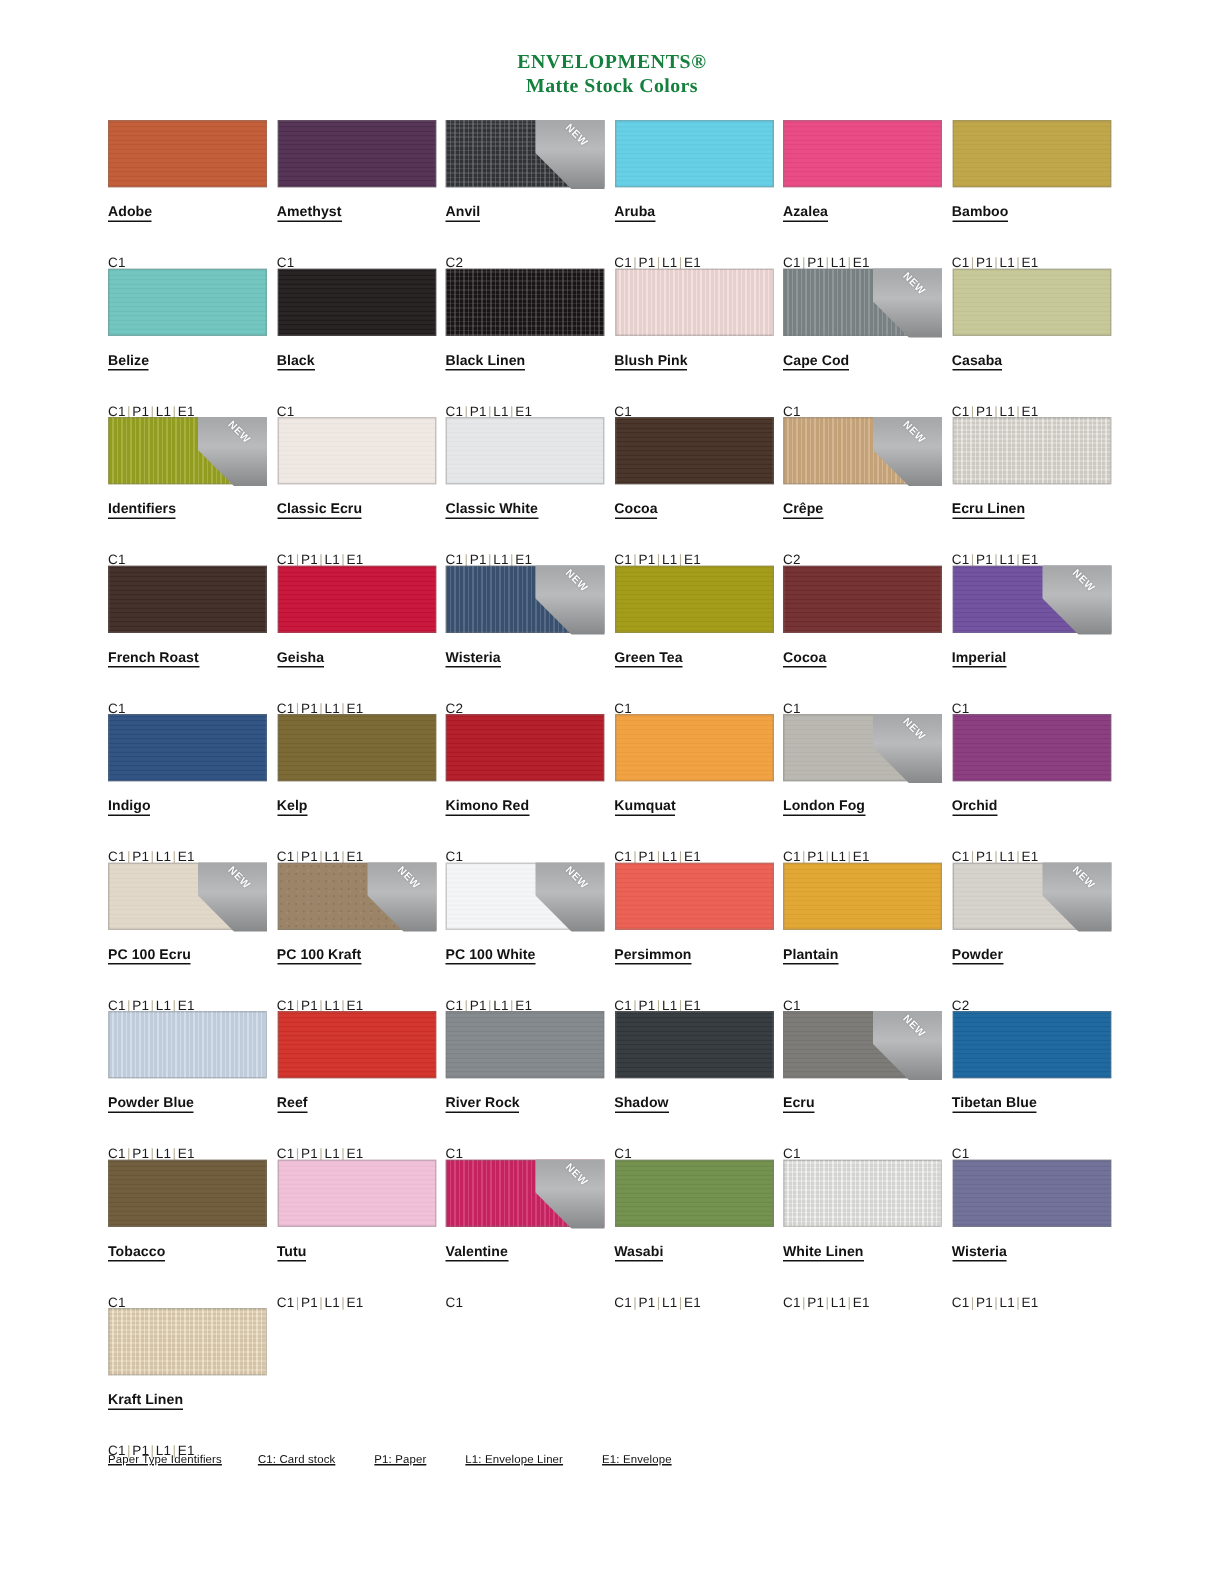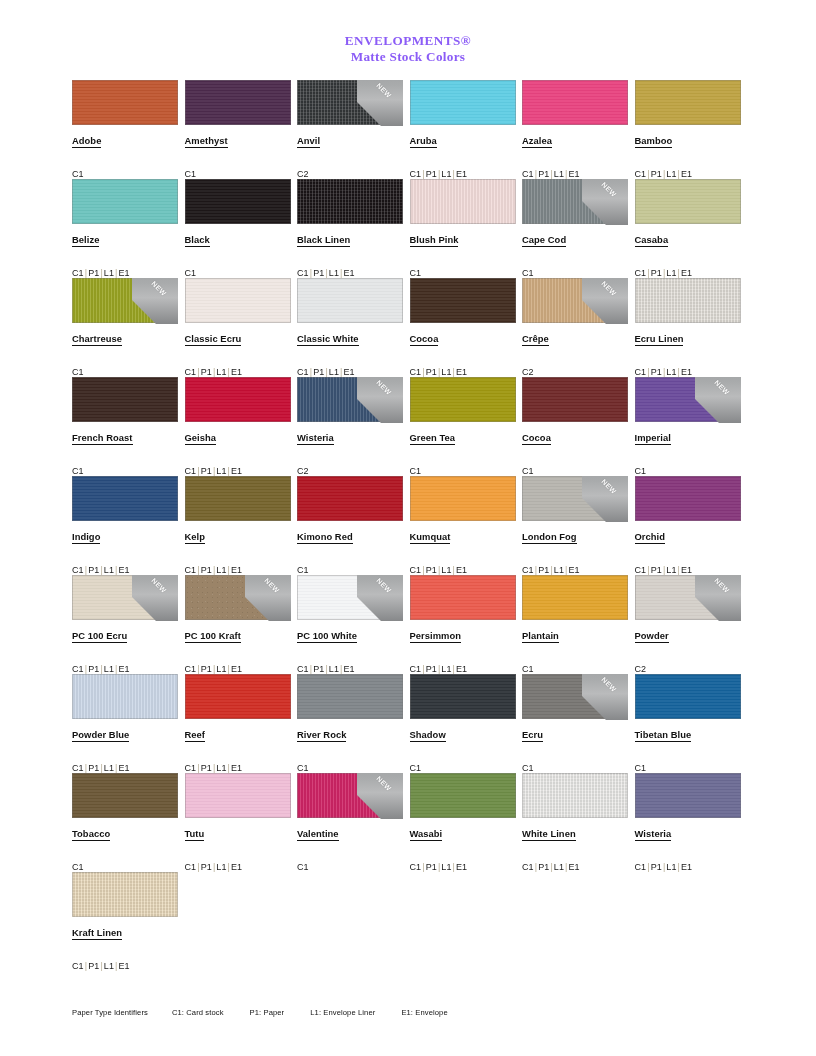--- a/index.html
+++ b/index.html
@@ -24,21 +24,21 @@
 
   
   #title-block {
     text-align: center;
     padding-top: 33px;
   }
   .title-line {
     font-family: "Liberation Serif", serif;
     font-weight: bold;
     font-size: 13.2px;
-    color: #8b5cf6;
+    color: #15803d;
     letter-spacing: 0.45px;
     line-height: 16px;
   }
   .title-line.sub {
     letter-spacing: 0.3px;
   }
 
   
   #grid {
     margin: 0;
@@ -169,27 +169,28 @@
   }
   .swatch-codes .sep {
     color: #b9b098;
     padding: 0 1px;
   }
 
   
   #legend {
     position: absolute;
     left: 72px;
-    top: 1008px;
+    top: 968px;
     display: flex;
     align-items: flex-start;
     font-size: 7.6px;
     color: #111111;
     letter-spacing: 0.1px;
     white-space: nowrap;
+    text-decoration: underline;
   }
   #legend .legend-title {
     font-weight: normal;
     margin-right: 24px;
   }
   #legend .legend-item {
     margin-right: 26px;
   }
   #legend .legend-item:last-child { margin-right: 0; }
 </style>
@@ -349,21 +350,21 @@
           <div class="swatch tex-ribbed">
             <div class="fill" style="background: rgb(154, 165, 35);"></div>
             <div class="grain"></div>
           </div>
           <div class="swatch-border"></div>
           <div class="new-ribbon">
             <div class="fold"></div>
             <div class="new-text">NEW</div>
           </div>
         </div>
-        <div><span class="swatch-name">Chartreuse</span></div>
+        <div><span class="swatch-name">Identifiers</span></div>
         <div class="swatch-codes"><span>C1</span></div>
       </div>
       <div class="cell">
         <div class="swatch-wrap">
           <div class="swatch tex-plain">
             <div class="fill" style="background: rgb(239, 231, 226);"></div>
             <div class="grain"></div>
           </div>
           <div class="swatch-border"></div>
         </div>

